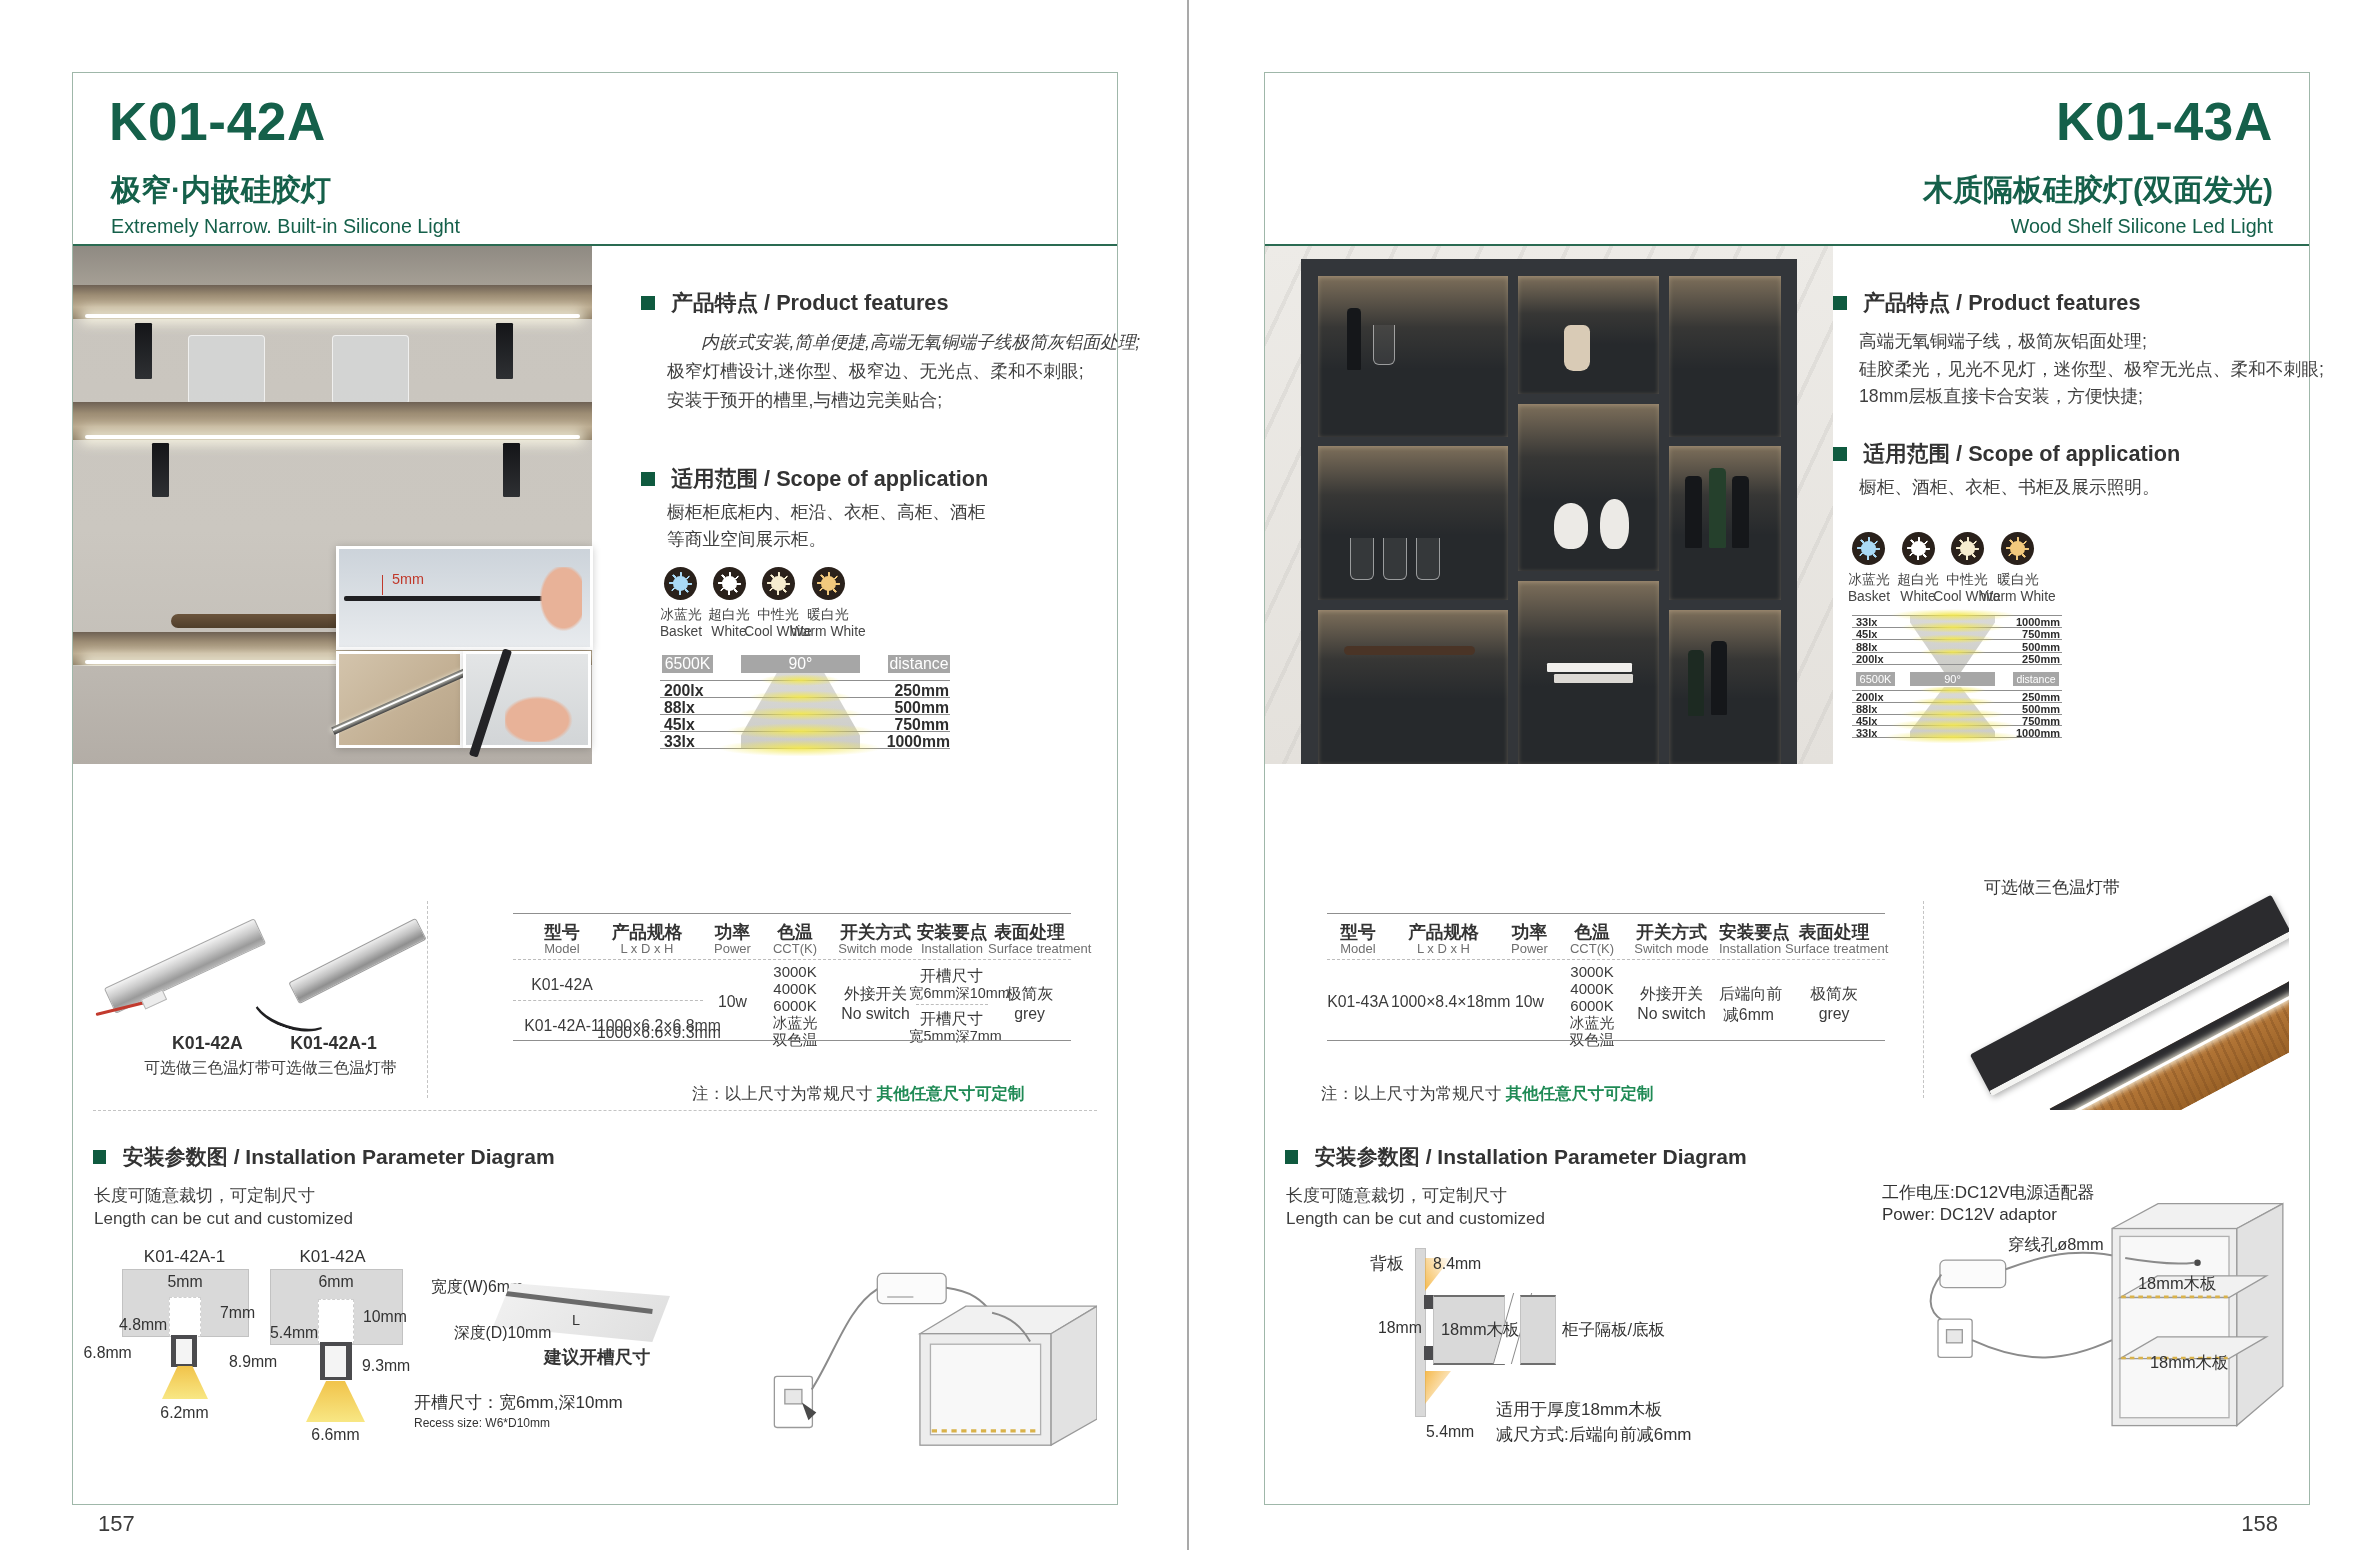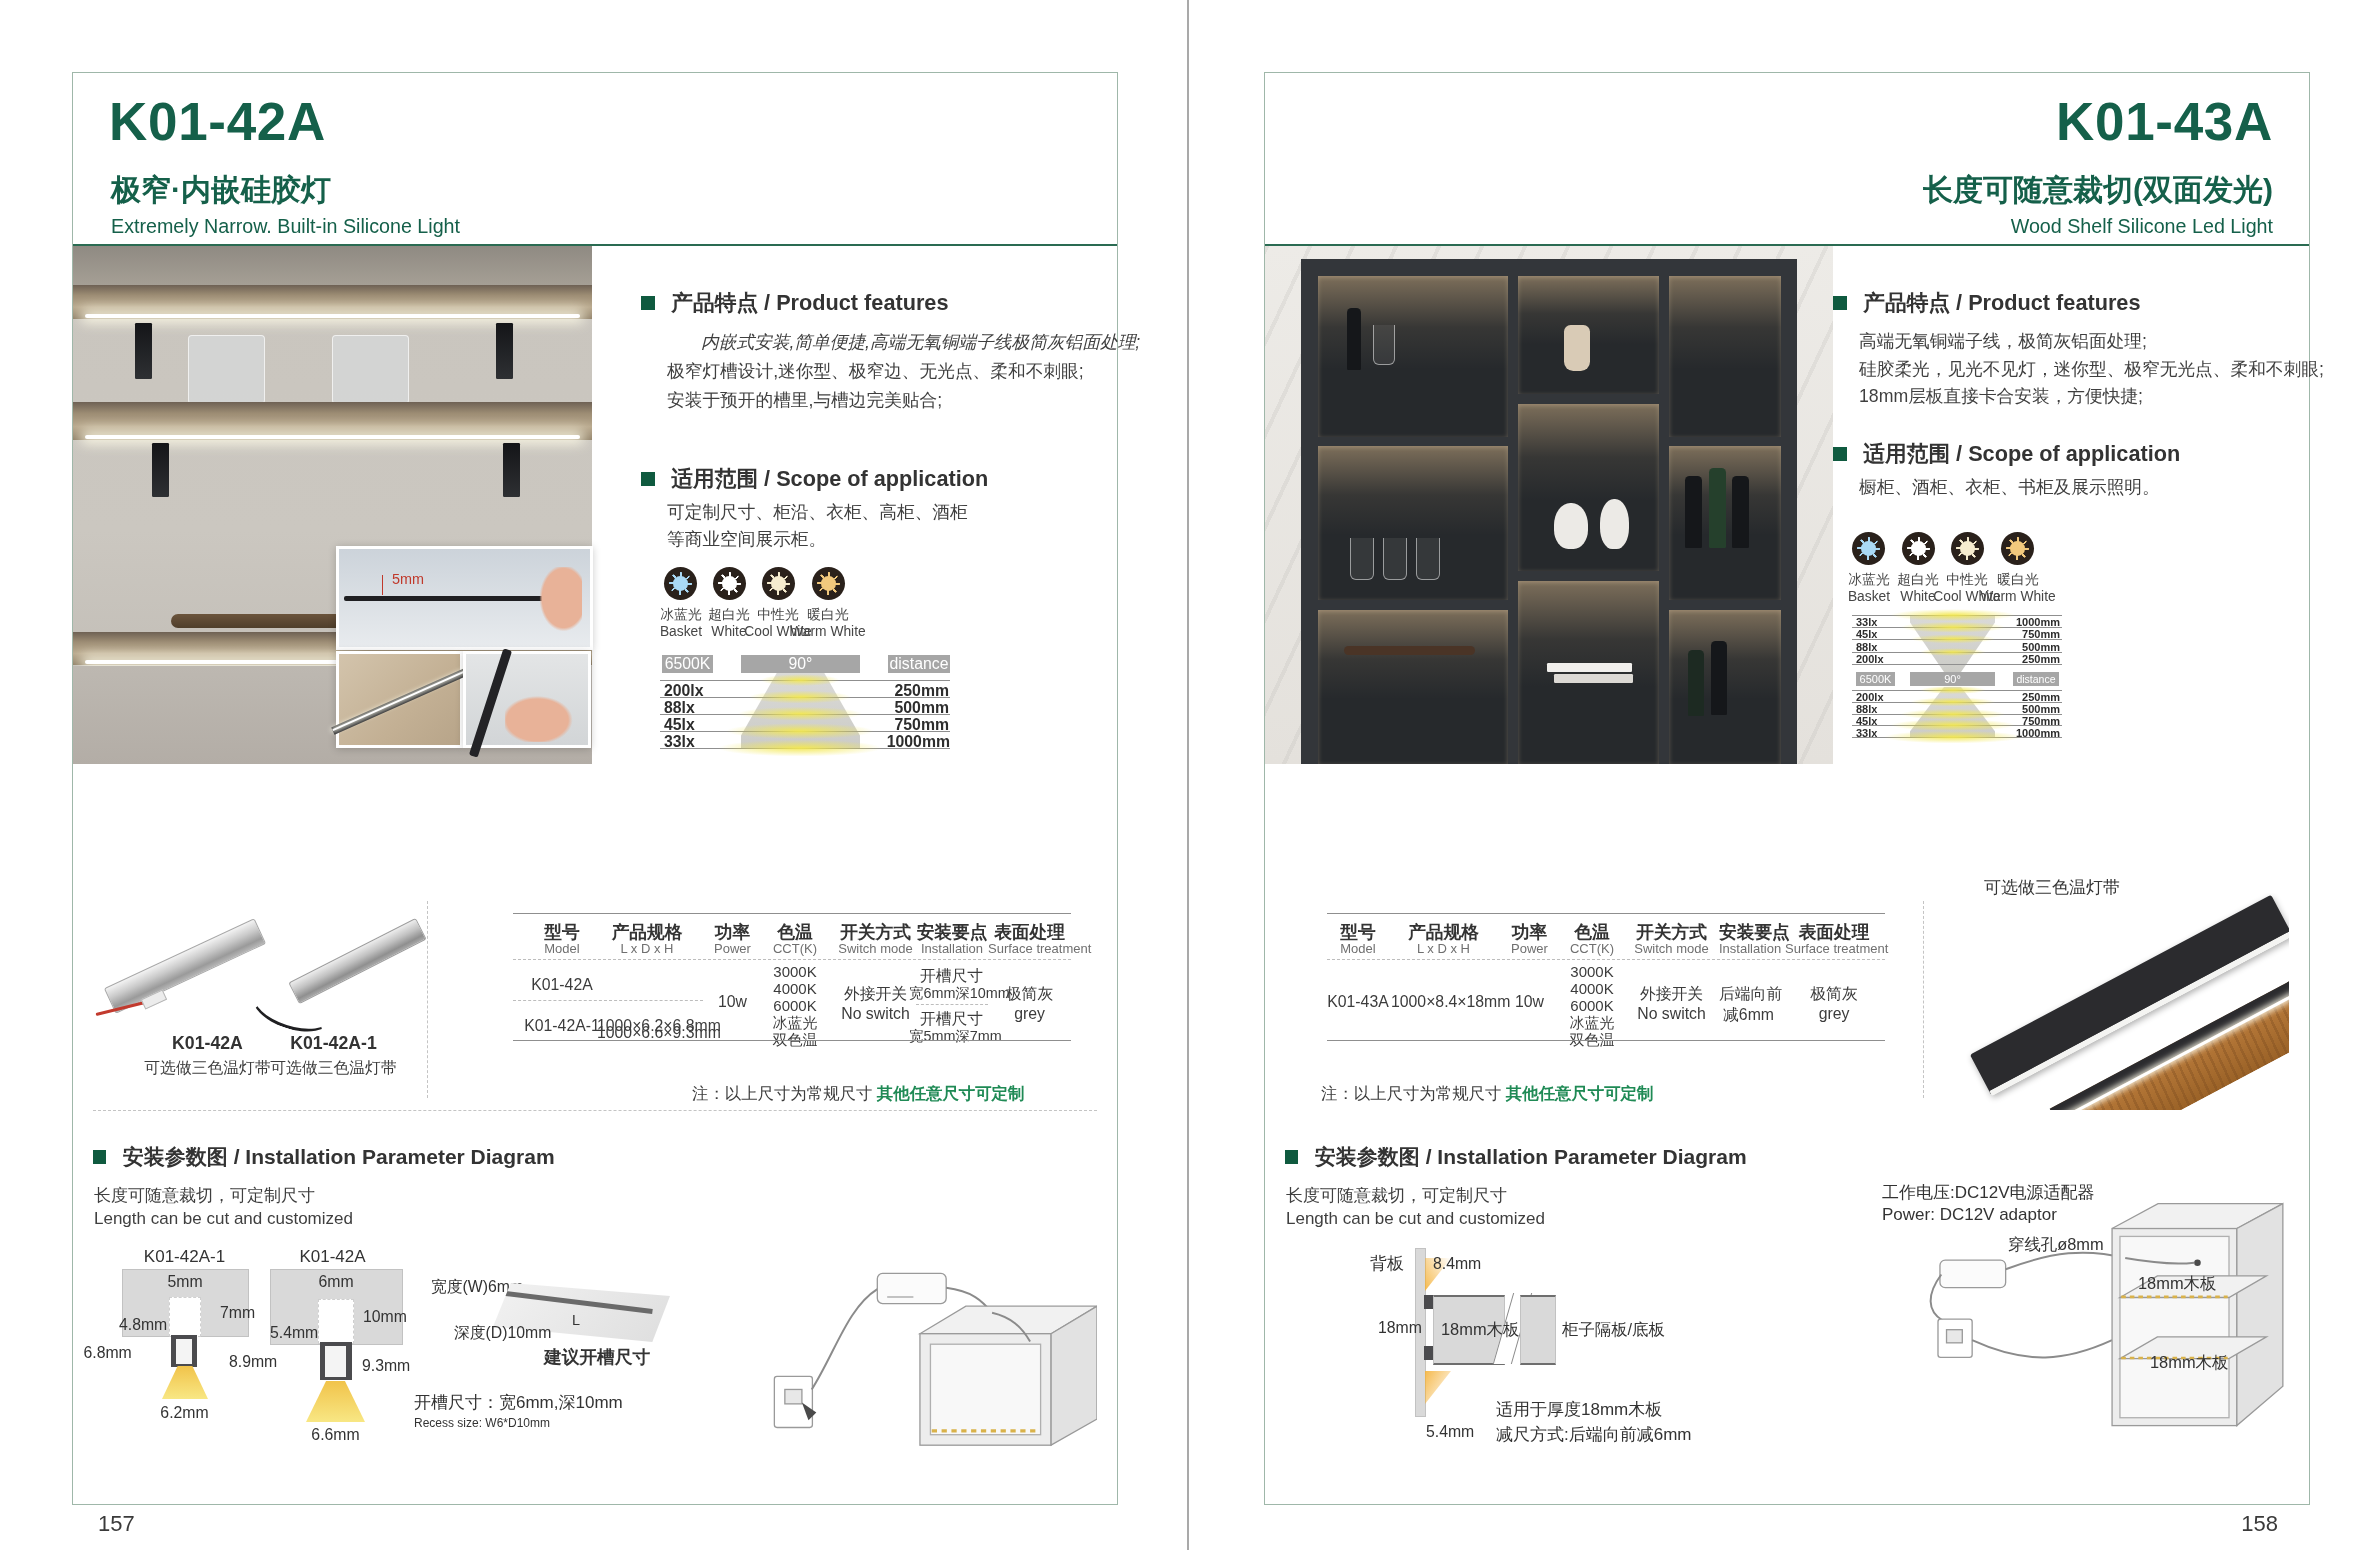--- a/index.html
+++ b/index.html
@@ -109,21 +109,21 @@
       <span>产品特点 / Product features</span>
     </div>
     <div class="bl" style="left:628px;top:257px;font-style:italic;">内嵌式安装,简单便捷,高端无氧铜端子线极简灰铝面处理;</div>
     <div class="bl" style="left:594px;top:286px;">极窄灯槽设计,迷你型、极窄边、无光点、柔和不刺眼;</div>
     <div class="bl" style="left:594px;top:315px;">安装于预开的槽里,与槽边完美贴合;</div>
 
     <div class="sec" style="left:568px;top:391px;">
       <span class="sq"></span>
       <span>适用范围 / Scope of application</span>
     </div>
-    <div class="bl" style="left:594px;top:427px;">可定制尺寸、柜沿、衣柜、高柜、酒柜</div>
+    <div class="bl" style="left:594px;top:427px;">橱柜柜底柜内、柜沿、衣柜、高柜、酒柜</div>
     <div class="bl" style="left:594px;top:454px;">等商业空间展示柜。</div>
 
     <div class="licon" style="left:591px;top:494px;--c:#a9d9f5;">
         <i class="rays"></i>
         <b class="core"></b>
       </div>
     <div class="licon" style="left:640px;top:494px;--c:#ffffff;">
         <i class="rays"></i>
         <b class="core"></b>
       </div>
@@ -285,21 +285,21 @@
       <polygon points="450,120 520,78 520,250 450,290" fill="#e2e2e2" stroke="#9a9a9a" stroke-width="2"></polygon>
       <rect x="266" y="136" width="168" height="138" fill="#f8f8f8" stroke="#b0b0b0" stroke-width="2"></rect>
       <line x1="268" y1="268" x2="432" y2="268" stroke="#d9b24a" stroke-width="5" stroke-dasharray="8,7"></line>
       <path d="M360,88 C390,95 405,110 418,132" fill="none" stroke="#8b8b8b" stroke-width="3"></path>
     </svg>
 
   </section>
 
   <section class="page" id="pageR">
     <div class="model" style="right:36px;top:18.4px;text-align:right;">K01-43A</div>
-    <div class="tcn" style="right:36px;top:97px;text-align:right;">长度可随意裁切(双面发光)</div>
+    <div class="tcn" style="right:36px;top:97px;text-align:right;">木质隔板硅胶灯(双面发光)</div>
     <div class="ten" style="right:36px;top:142px;text-align:right;">Wood Shelf Silicone Led Light</div>
     <div class="hline"></div>
 
     <div class="photo" style="left:0;top:173px;width:568px;height:518px;background:
         repeating-linear-gradient(115deg,rgba(190,188,184,.25) 0 3.9px,rgba(0,0,0,0) 3.9px 39px),
         linear-gradient(180deg,#edebe7,#e4e1dc);">
       <div class="abs" style="left:36px;top:13px;width:496px;height:505px;background:#33363a;"></div>
       <div class="cell" style="left:53px;top:29.5px;width:190px;height:161px;"></div>
       <div class="cell" style="left:53px;top:200px;width:190px;height:154px;"></div>
       <div class="cell" style="left:53px;top:364px;width:190px;height:154px;"></div>

